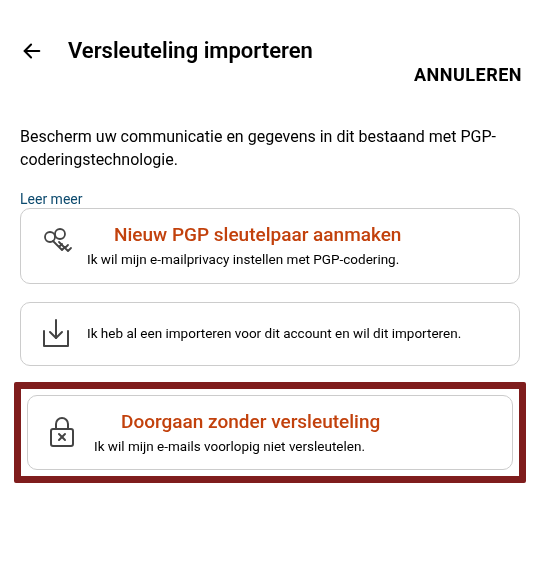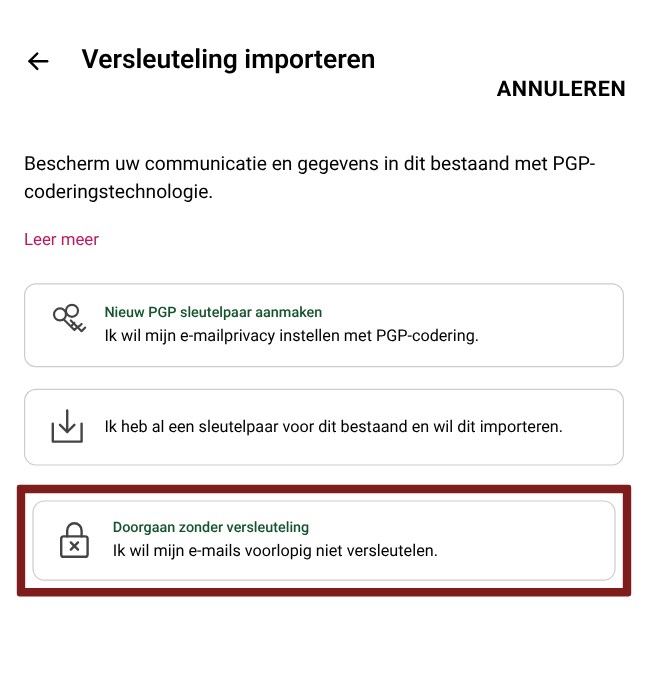--- a/index.html
+++ b/index.html
@@ -39,25 +39,24 @@
   }
   .content {
     padding: 28px 20px 0 20px;
   }
   .intro {
     font-size: 16px;
     line-height: 1.45;
     margin-bottom: 18px;
   }
   .learn-more {
-    color: #be185d;
+    color: #0c4a6e;
     font-size: 14px;
     cursor: pointer;
     display: inline-block;
-    margin-bottom: 28px;
   }
   .option {
     display: flex;
     align-items: center;
     border: 1px solid #ccc;
     border-radius: 10px;
     padding: 14px 18px;
     margin-bottom: 18px;
     cursor: pointer;
     background: #fff;
@@ -66,24 +65,25 @@
     width: 48px;
     flex-shrink: 0;
     display: flex;
     align-items: center;
     justify-content: flex-start;
   }
   .option-body {
     flex: 1;
   }
   .option-title {
-    color: #14532d;
-    font-size: 12px;
+    color: #c2410c;
+    font-size: 19px;
     font-weight: 500;
     margin-bottom: 4px;
+    margin-left: 27px;
   }
   .option-desc {
     font-size: 13.5px;
     color: #000;
     line-height: 1.35;
   }
   .highlight-wrap {
     border: 7px solid #7f1d1d;
     border-radius: 2px;
     padding: 6px 6px;
@@ -127,21 +127,21 @@
 
   <div class="option">
     <div class="option-icon">
       <svg width="34" height="34" viewBox="0 0 34 34" fill="none" stroke="#444" stroke-width="2" stroke-linecap="round" stroke-linejoin="round">
         <path d="M5 14 V29 H29 V14"></path>
         <path d="M17 3 V21"></path>
         <polyline points="11 15 17 21 23 15"></polyline>
       </svg>
     </div>
     <div class="option-body">
-      <div class="option-desc">Ik heb al een sleutelpaar voor dit bestaand en wil dit importeren.</div>
+      <div class="option-desc">Ik heb al een importeren voor dit account en wil dit importeren.</div>
     </div>
   </div>
 
   <div class="highlight-wrap">
     <div class="option">
       <div class="option-icon">
         <svg width="32" height="34" viewBox="0 0 32 34" fill="none" stroke="#444" stroke-width="2" stroke-linecap="round" stroke-linejoin="round">
           <rect x="5" y="14" width="22" height="17" rx="2"></rect>
           <path d="M10 14 V9 a6 6 0 0 1 12 0 V14"></path>
           <line x1="13" y1="19" x2="19" y2="25"></line>

